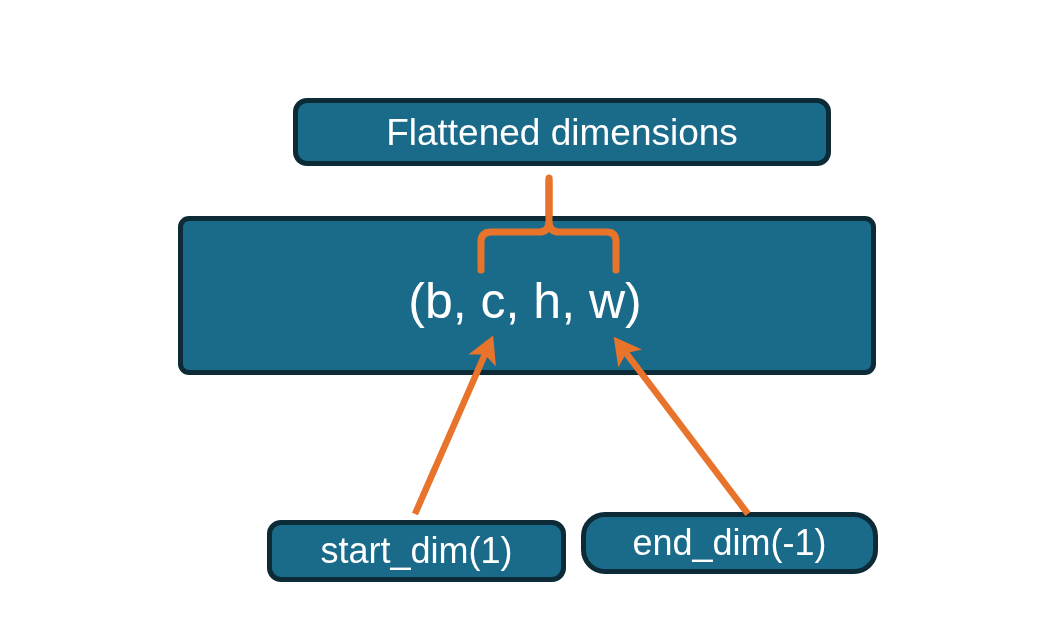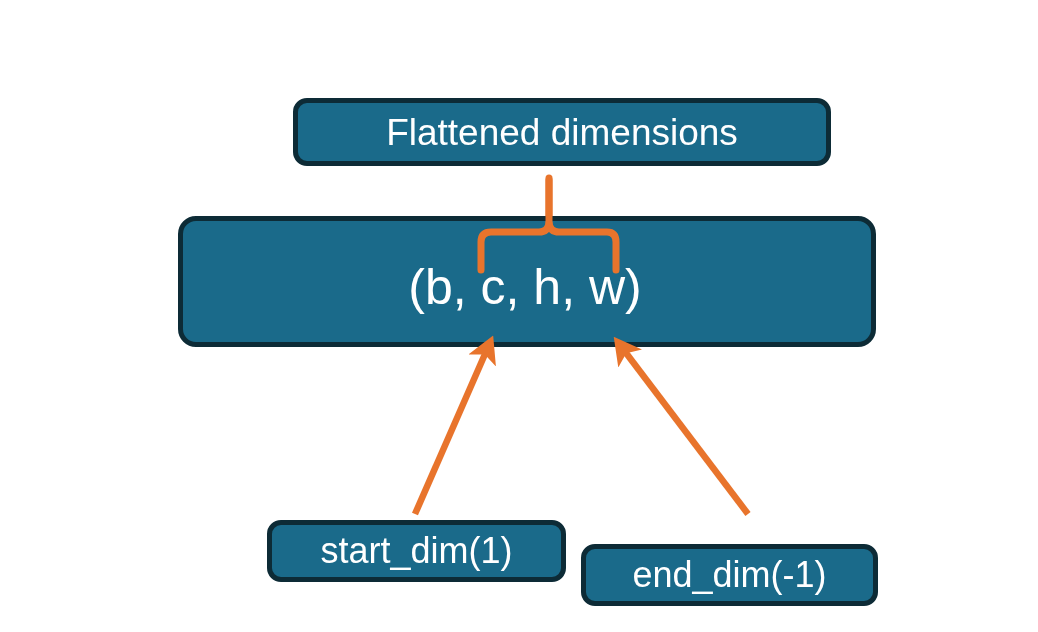--- a/index.html
+++ b/index.html
@@ -42,43 +42,43 @@
     width: 538px;
     height: 68px;
     border-radius: 14px;
     font-size: 37px;
     justify-content: center;
   }
   #box-shape {
     left: 178px;
     top: 216px;
     width: 698px;
-    height: 131px;
-    border-radius: 18px;
+    height: 159px;
+    border-radius: 11px;
     font-size: 50px;
   }
   #box-shape .shape-text {
     position: relative;
     top: 5px;
     left: -2px;
   }
   #box-start-dim {
     left: 267px;
     top: 520px;
     width: 299px;
     height: 62px;
     border-radius: 14px;
     font-size: 36px;
   }
   #box-end-dim {
     left: 581px;
-    top: 544px;
+    top: 512px;
     width: 297px;
     height: 62px;
-    border-radius: 14px;
+    border-radius: 24px;
     font-size: 36px;
   }
   .box-label {
     display: block;
     line-height: 1;
   }
   svg.overlay {
     position: absolute;
     left: 0;
     top: 0;

